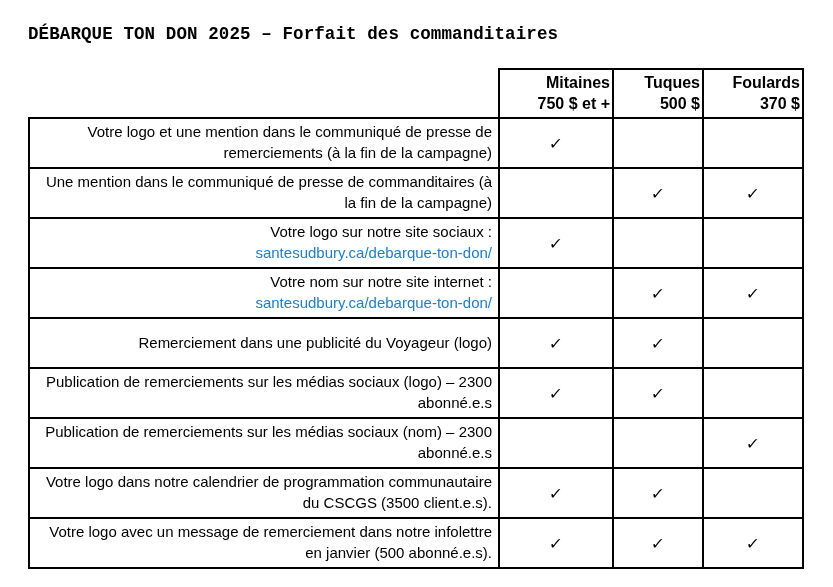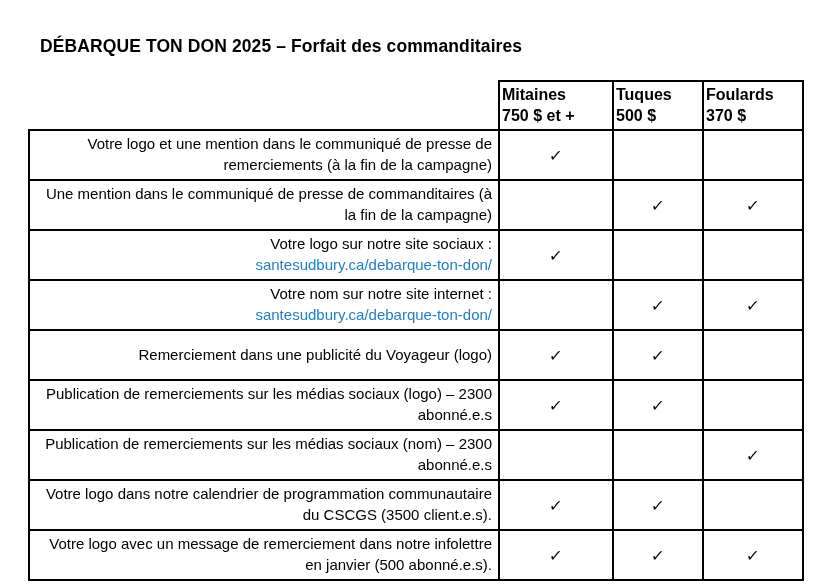--- a/index.html
+++ b/index.html
@@ -3,36 +3,37 @@
 <meta charset="utf-8">
 <style>
   html,body{margin:0;padding:0;}
   body{
     width:833px;height:587px;background:#ffffff;
     font-family:"Liberation Sans","DejaVu Sans",sans-serif;
     color:#000;
   }
   .page{padding:24px 28px 0 28px;box-sizing:border-box;}
   .doc-title{
-    font-size:17.5px;font-weight:bold;margin:12px;line-height:1.2;
+    font-size:17.5px;font-weight:bold;margin:0;line-height:1.2;
     letter-spacing:0.1px;
+    font-family:Liberation Mono, monospace;
   }
   table.sponsor-table{
     border-collapse:collapse;margin-top:23px;table-layout:fixed;
     width:774px;
   }
   col.c-desc{width:470px;}
   col.c-mit{width:114px;}
   col.c-tuq{width:90px;}
   col.c-fou{width:100px;}
   th,td{border:2px solid #000;box-sizing:border-box;}
   th.corner{border:none;background:transparent;}
   thead tr{height:49px;}
   tbody tr{height:50px;}
-  th{font-size:16px;font-weight:bold;text-align:left;vertical-align:middle;padding:2px 2px;line-height:1.3;}
+  th{font-size:16px;font-weight:bold;text-align:right;vertical-align:middle;padding:2px 2px;line-height:1.3;}
   td.desc{
     font-size:15px;text-align:right;vertical-align:middle;
     padding:2px 6px 2px 7px;line-height:1.38;
   }
   td.check-cell{text-align:center;vertical-align:middle;padding:0;}
   .checkmark{
     font-family:"DejaVu Sans",sans-serif;font-size:16px;color:#000;
     display:inline-block;transform:skewX(-6deg);
   }
   a.site-link{color:#2180C4;cursor:pointer;}

